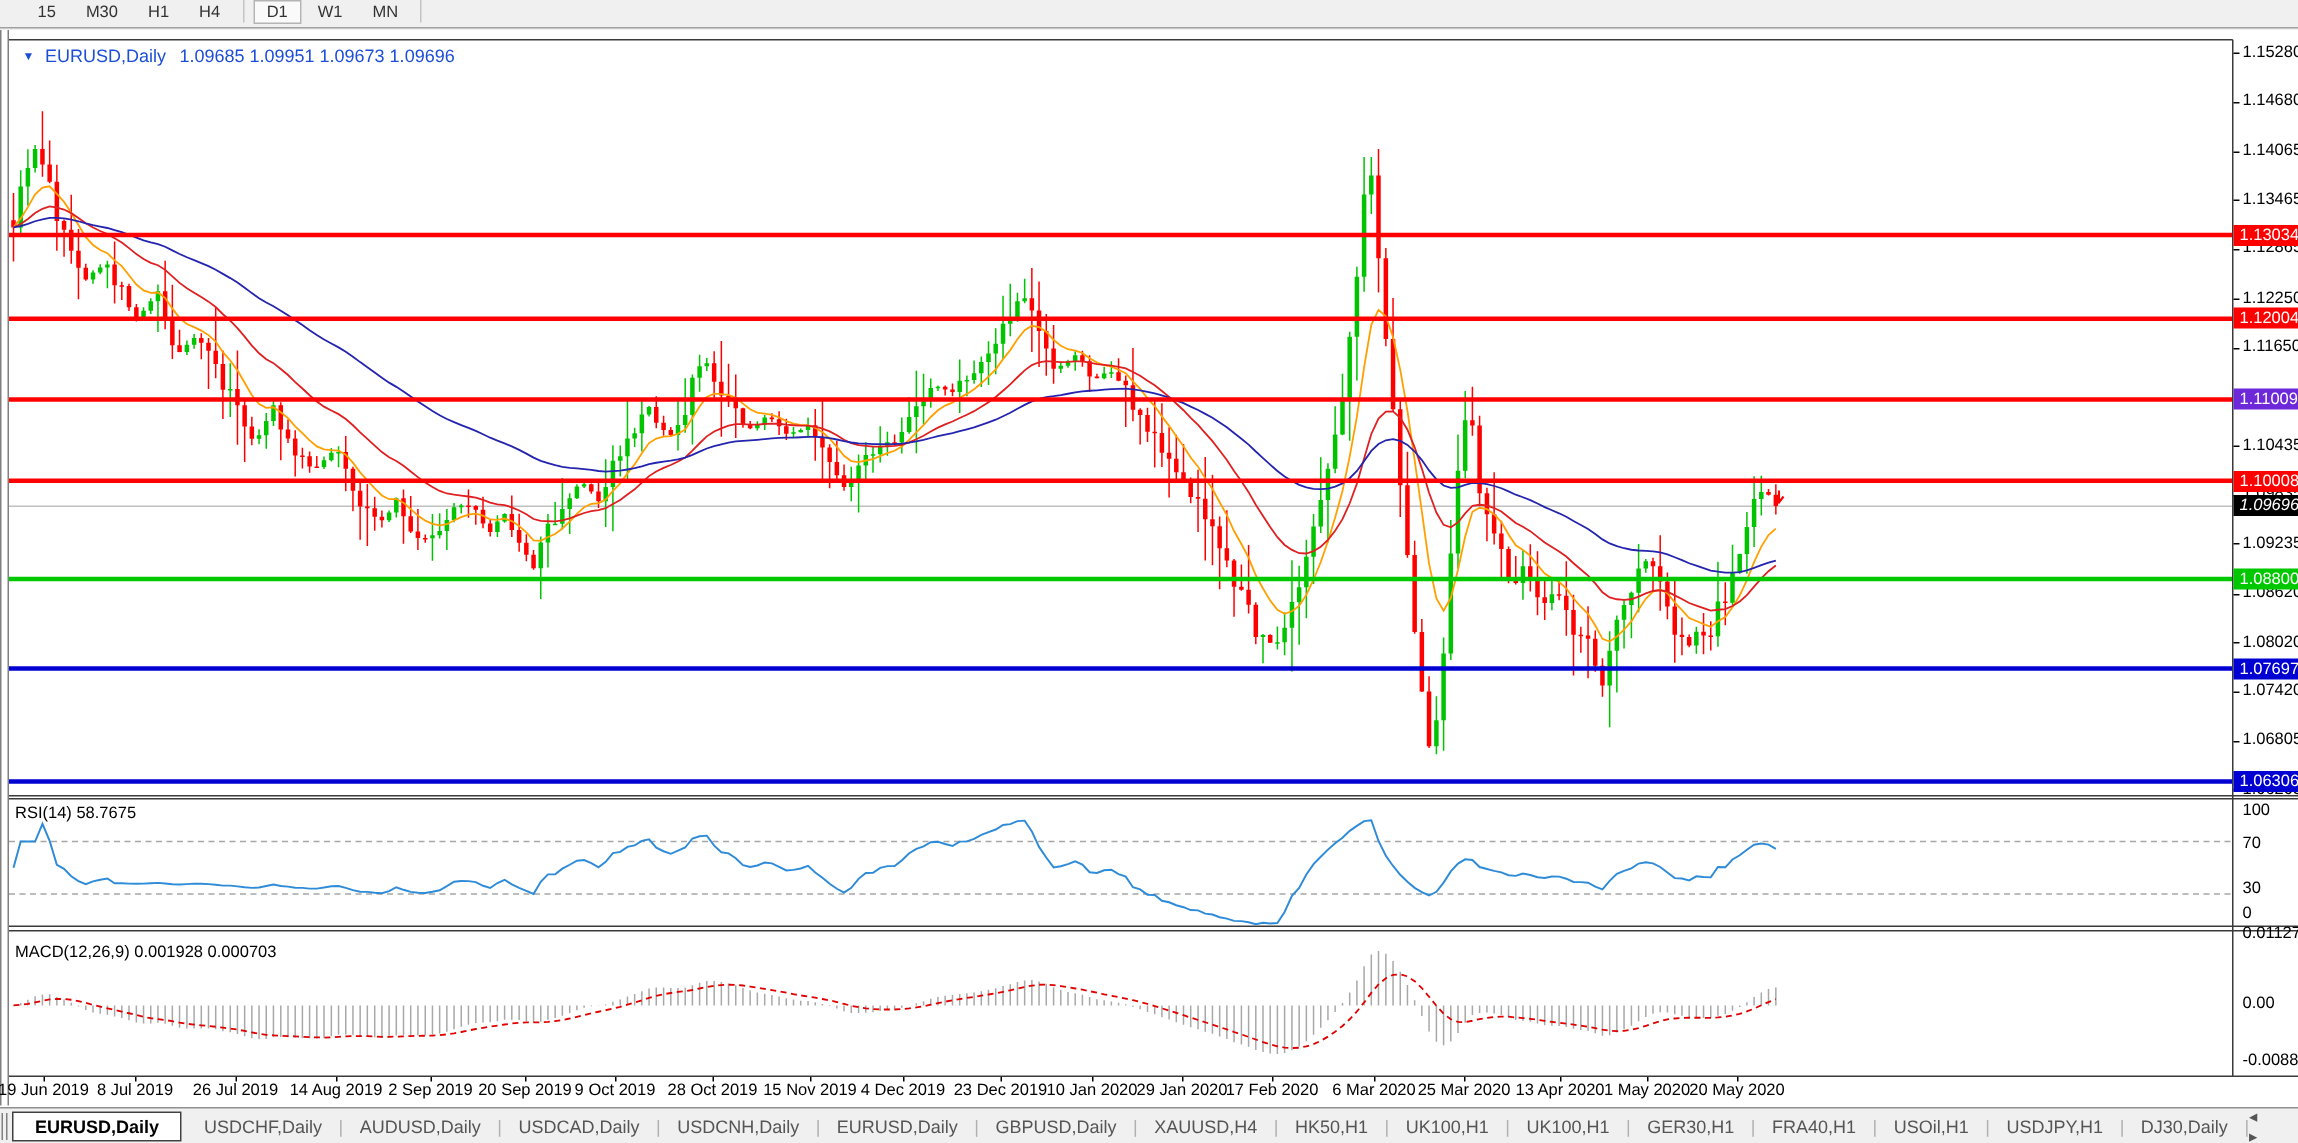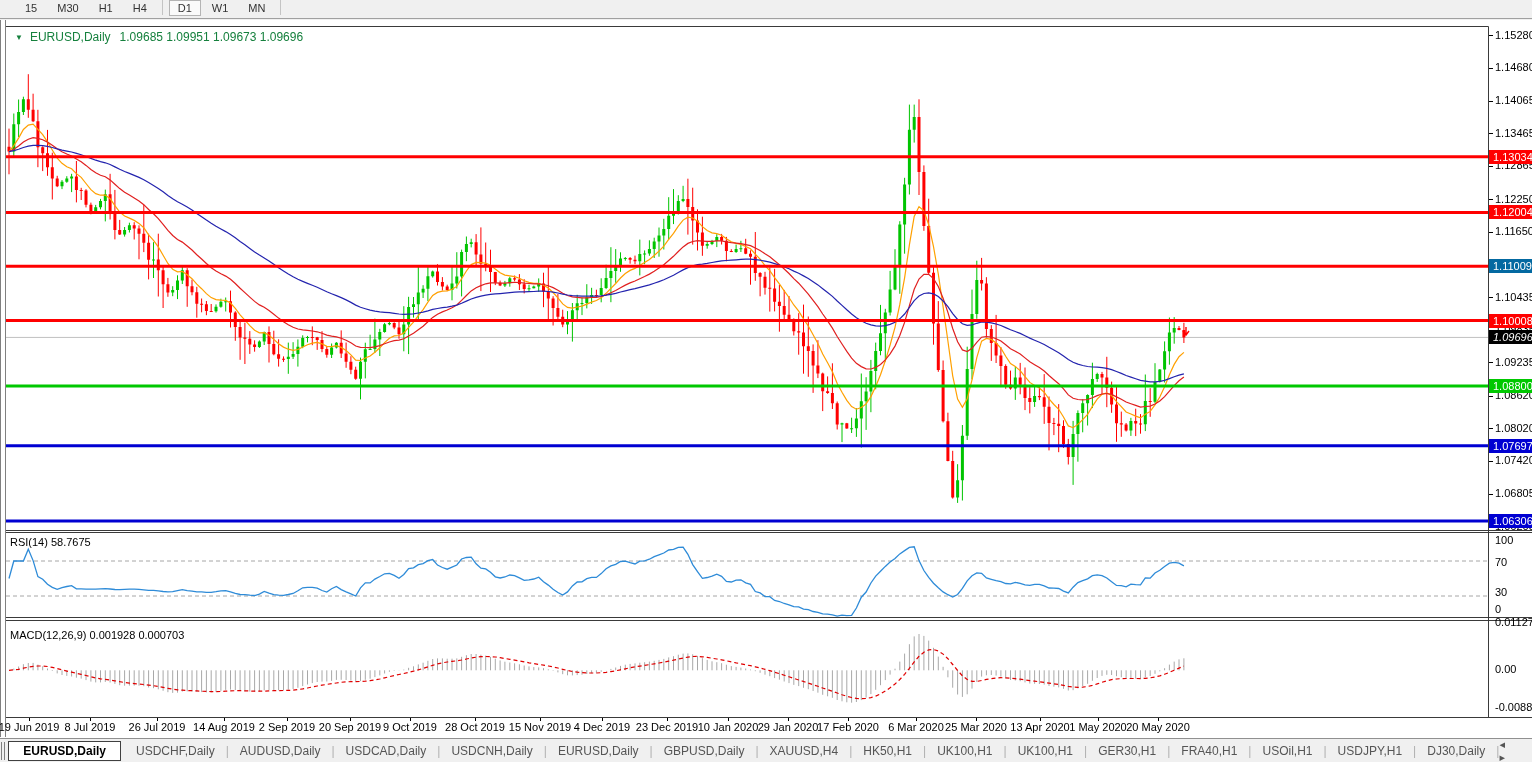--- a/index.html
+++ b/index.html
@@ -8,21 +8,21 @@
   
   #tf-toolbar{position:absolute;left:0;top:0;width:1532px;height:19px;background:#f0f0f0;
     border-bottom:1px solid #a0a0a0;display:flex;align-items:flex-start;padding-left:15px;box-sizing:border-box}
   .tfbtn{font-size:11px;color:#333;padding:1px 8px;margin:0 1px;border:1px solid transparent;cursor:default}
   .tfbtn.active{background:#fafafa;border:1px solid #b4b4b4}
   .tsep{width:1px;height:15px;background:#c4c4c4;margin:0 5px}
   
   #gfx{position:absolute;left:0;top:0;z-index:1}
   
   .layer{position:absolute;left:0;top:0;z-index:2}
-  #chart-title{position:absolute;left:15px;top:30px;font-size:12px;color:#15803d;white-space:nowrap}
+  #chart-title{position:absolute;left:15px;top:30px;font-size:12px;color:#1d4ed8;white-space:nowrap}
   #chart-title .tri{font-size:8px;vertical-align:1px;margin-right:7px}
   #chart-title .ohlc{margin-left:9px}
   .ind-label{position:absolute;left:10px;font-size:11px;color:#000;white-space:nowrap}
   .px-tick{position:absolute;left:1495px;font-size:11px;color:#000;height:13px;line-height:13px;white-space:nowrap}
   .badge{position:absolute;left:1489px;width:43px;height:14px;line-height:14px;font-size:11px;color:#fff;
          padding-left:4px;box-sizing:border-box;white-space:nowrap}
   .datelbl{position:absolute;top:721px;width:88px;margin-left:-44px;text-align:center;font-size:11px;color:#000;white-space:nowrap}
   
   #tabbar{position:absolute;left:0;top:738px;width:1532px;height:24px;background:#f0f0f0;border-top:1px solid #909090;
     display:flex;align-items:center;box-sizing:border-box;z-index:3}
@@ -155,21 +155,21 @@
       <div class="px-tick" style="top: 290.9px;">1.10435</div>
       <div class="px-tick" style="top: 323.394px;">1.09835</div>
       <div class="px-tick" style="top: 355.887px;">1.09235</div>
       <div class="px-tick" style="top: 389.193px;">1.08620</div>
       <div class="px-tick" style="top: 421.687px;">1.08020</div>
       <div class="px-tick" style="top: 454.18px;">1.07420</div>
       <div class="px-tick" style="top: 487.486px;">1.06805</div>
       <div class="px-tick" style="top: 519.98px;">1.06205</div>
       <div class="badge" style="background: rgb(255, 0, 0); top: 149.649px;">1.13034</div>
       <div class="badge" style="background: rgb(255, 0, 0); top: 205.43px;">1.12004</div>
-      <div class="badge" style="background: #0369a1; top: 259.315px;">1.11009</div>
+      <div class="badge" style="background: #6d28d9; top: 259.315px;">1.11009</div>
       <div class="badge" style="background: rgb(255, 0, 0); top: 313.525px;">1.10008</div>
       <div class="badge" style="background: rgb(0, 200, 0); top: 378.945px;">1.08800</div>
       <div class="badge" style="background: rgb(0, 0, 210); top: 438.679px;">1.07697</div>
       <div class="badge" style="background: rgb(0, 0, 210); top: 514.01px;">1.06306</div>
       <div class="badge" style="background: rgb(0, 0, 0); top: 330.422px; font-style: italic;">1.09696</div>
       <div class="px-tick" style="top: 534px;">100</div>
       <div class="px-tick" style="top: 556px;">70</div>
       <div class="px-tick" style="top: 586px;">30</div>
       <div class="px-tick" style="top: 603px;">0</div>
       <div class="px-tick" style="top: 616px;">0.011277</div>

